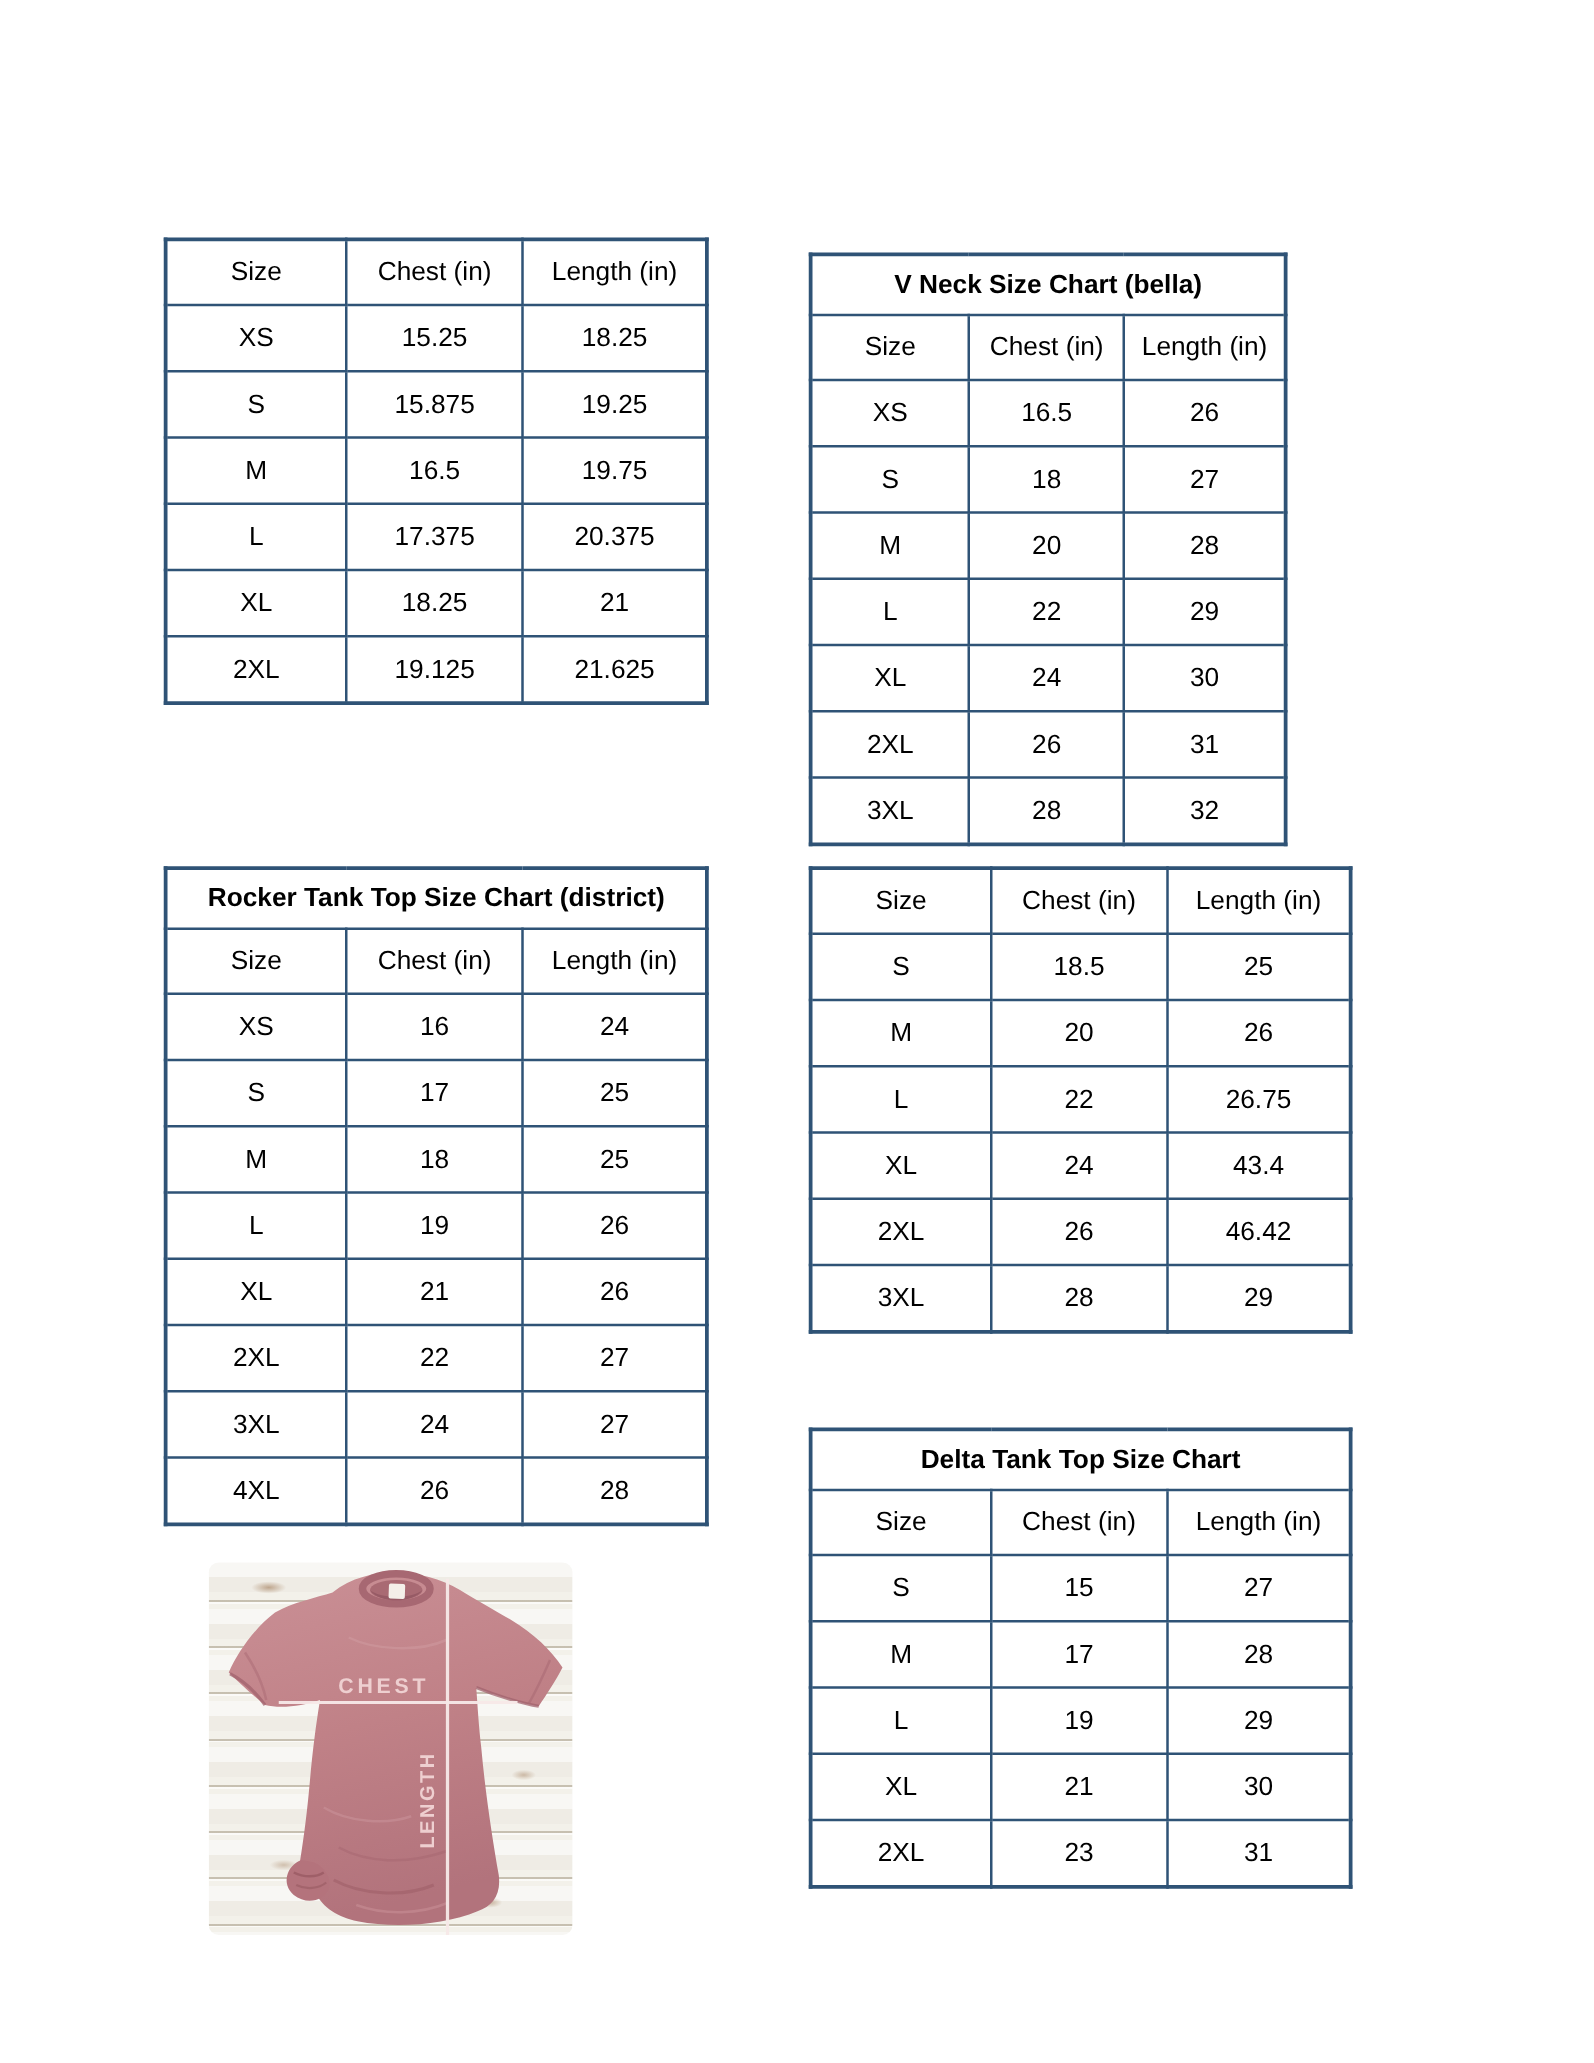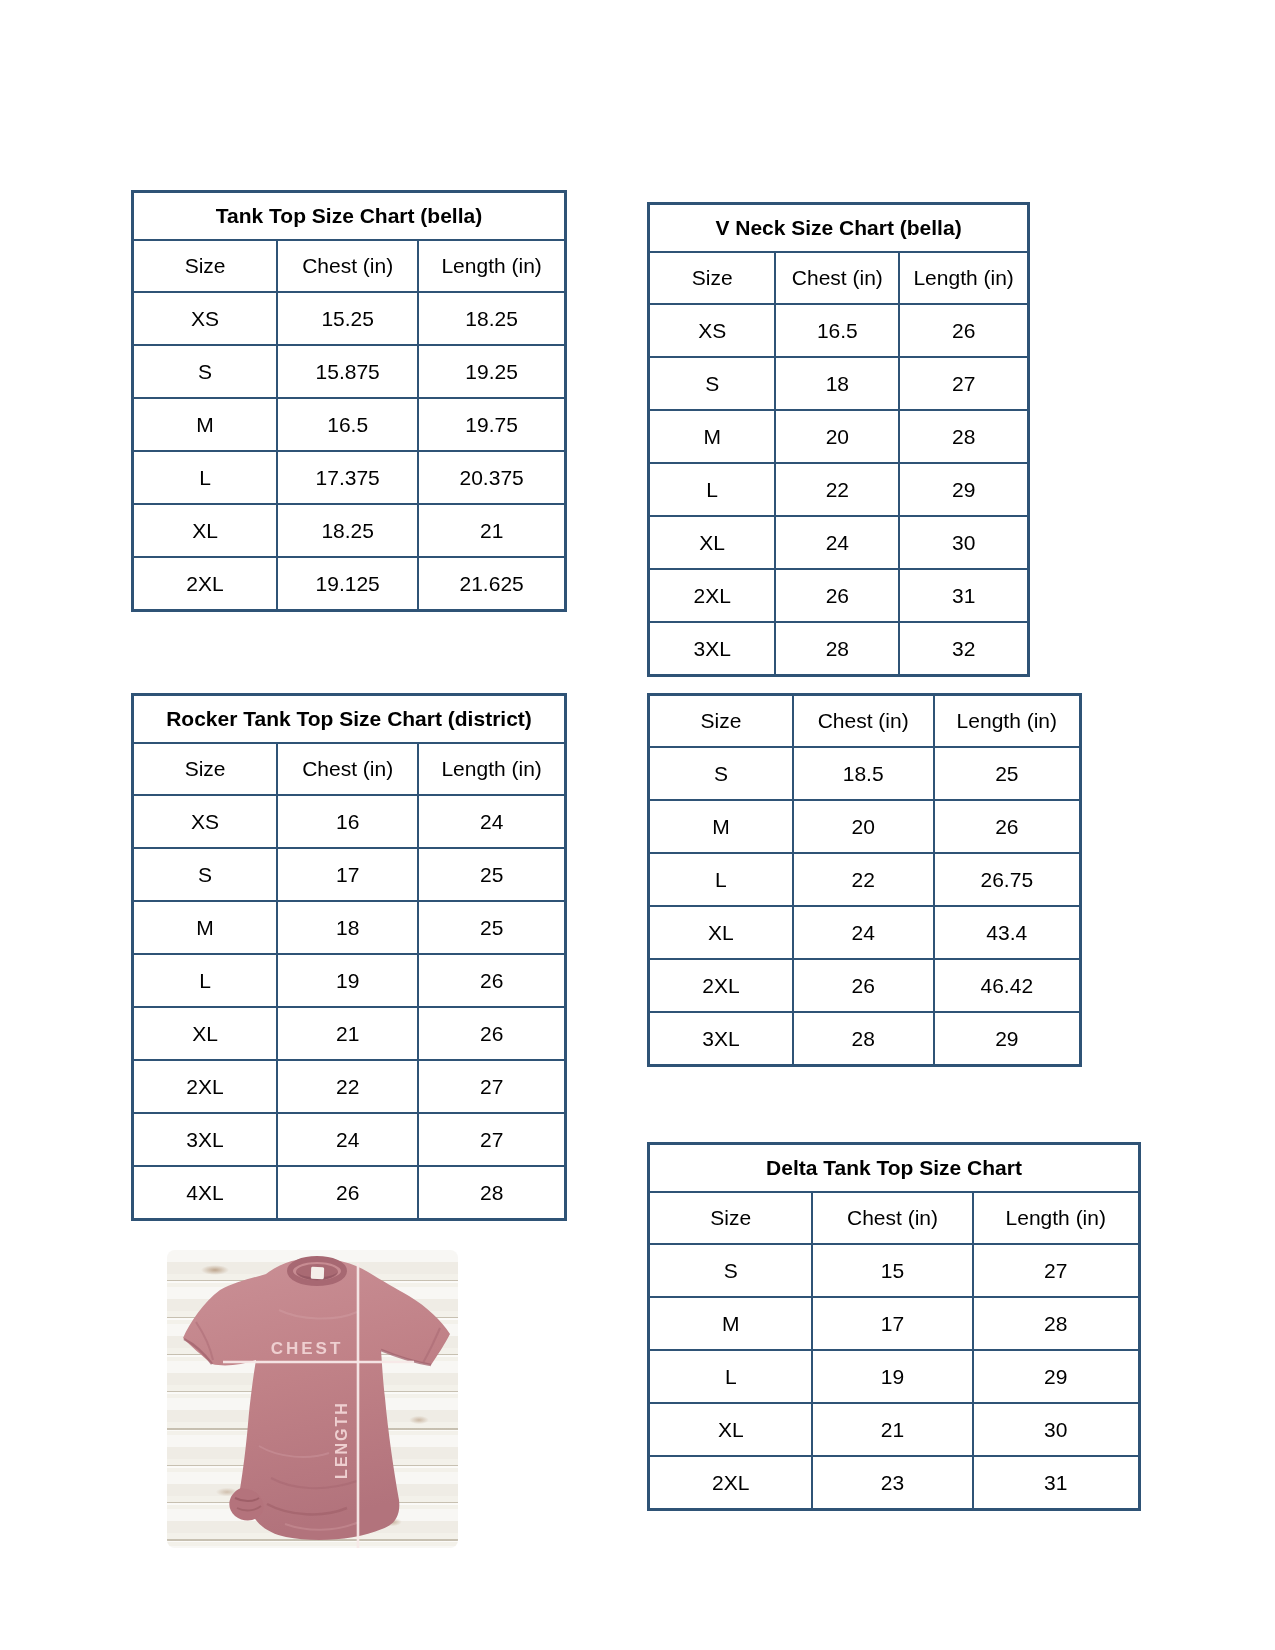--- a/index.html
+++ b/index.html
@@ -5,21 +5,21 @@
   html,body{margin:0;padding:0;background:#ffffff;}
   .page{position:relative;width:1275px;height:1650px;background:#ffffff;
         font-family:"Liberation Sans",sans-serif;overflow:hidden;}
 
   
   .tbl{position:absolute;}
   #t1{left:131px;top:190px;width:436px;}
   #t2{left:647px;top:202px;width:383px;}
   #t3{left:131px;top:693px;width:436px;}
   #t4{left:647px;top:693px;width:435px;}
-  #t5{left:647px;top:1142px;width:494px;}
+  #t5{left:647px;top:1142px;width:435px;}
 
   .szt{border-collapse:collapse;width:100%;table-layout:fixed;
        border:3px solid #2f5376;background:#ffffff;}
   .szt td{border:2px solid #2f5376;text-align:center;vertical-align:middle;
           font-size:21px;color:#000000;padding:0;}
   .szt tr.title td{height:46px;font-weight:bold;font-size:21px;white-space:nowrap;}
   .szt tr.head  td{height:50px;}
   .szt tr.data  td{height:51px;}
 
   
@@ -45,23 +45,20 @@
 <div class="page">
 
   <div class="tbl" id="t1">
       <table class="szt">
         <colgroup>
           <col style="width: 33.4%;">
           <col style="width: 32.6%;">
           <col style="width: 34%;">
         </colgroup>
         <tbody>
-          <tr class="title">
-            <td colspan="3">Tank Top Size Chart  (bella)</td>
-          </tr>
           <tr class="head">
             <td>Size</td>
             <td>Chest (in)</td>
             <td>Length (in)</td>
           </tr>
           <tr class="data">
             <td>XS</td>
             <td>15.25</td>
             <td>18.25</td>
           </tr>

